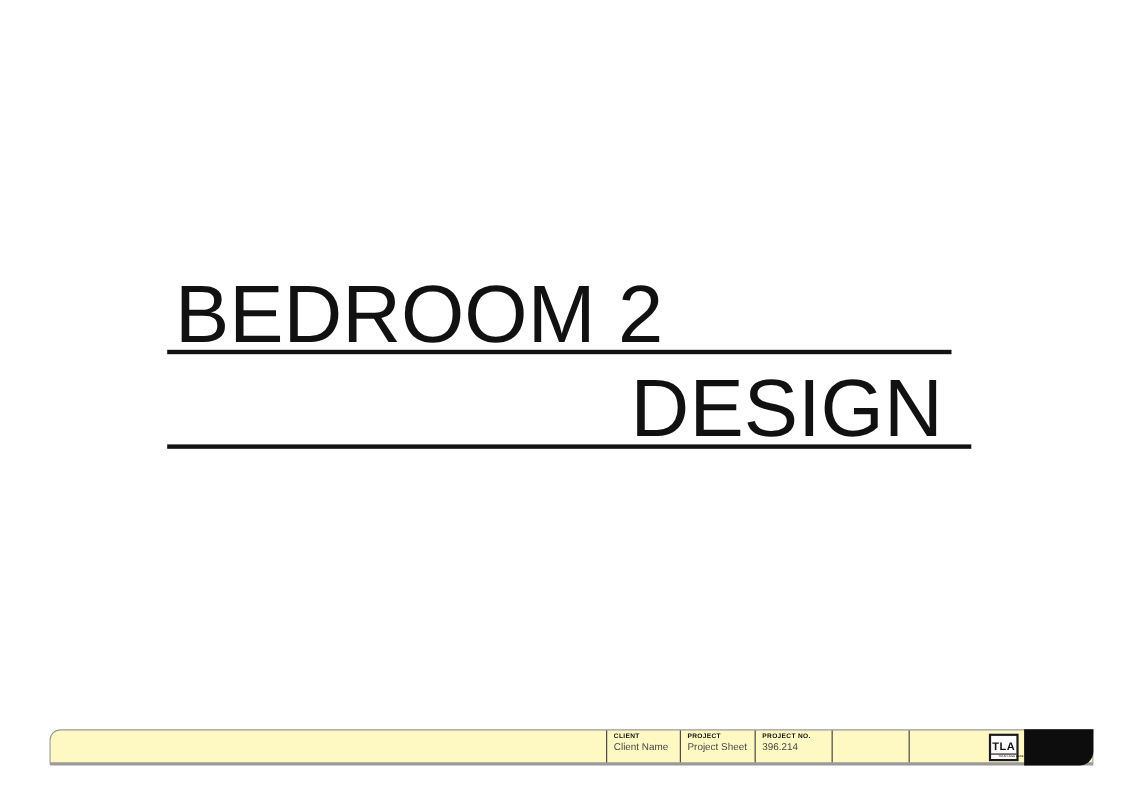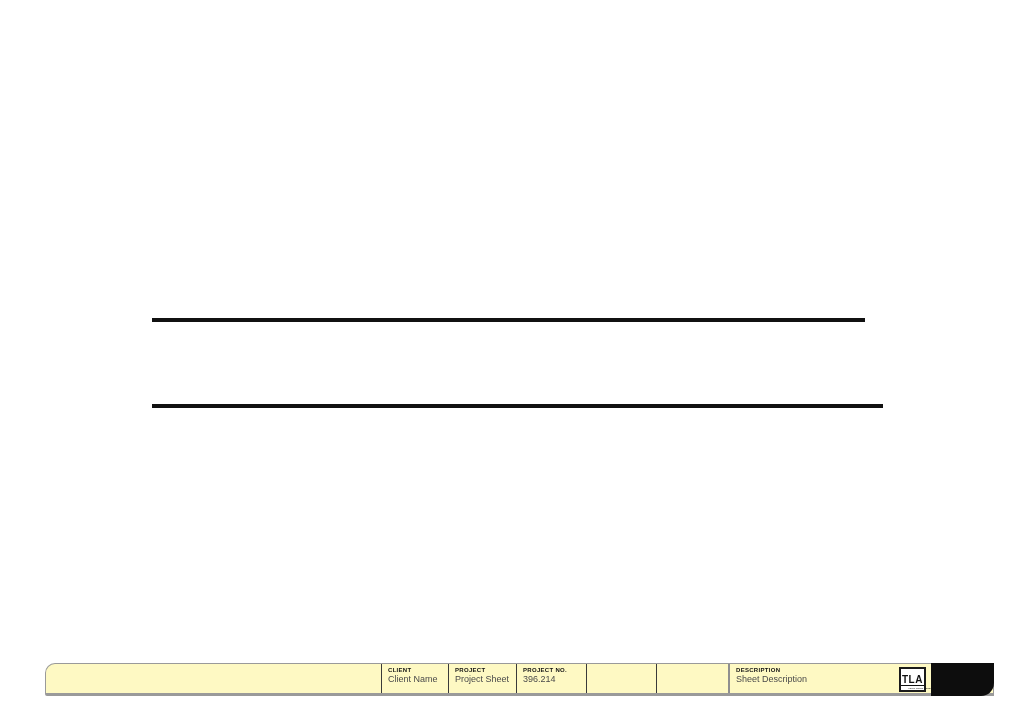--- a/index.html
+++ b/index.html
@@ -41,21 +41,21 @@
   }
   .cell-client{width:67px;}
   .cell-project{width:68px;}
   .cell-projectno{width:70px;}
   .cell-empty1{width:70px;}
   .cell-empty2{width:72px;}
   .cell-description{width:155px;border-left:2px solid #8f8f8f;}
 
   
   .tb-logo{
-    box-sizing:border-box;width:27px;height:25px;margin:3px 5px 0 16px;
+    box-sizing:border-box;width:27px;height:25px;margin:3px 5px 0 1px;
     border:2px solid #1a1a1a;text-align:center;flex:0 0 auto;
     align-self:flex-start;background:#fff;
   }
   .tb-logo .logo-acronym{
     display:inline-block;font-size:10px;font-weight:bold;color:#111;
     line-height:11px;letter-spacing:0.5px;border-bottom:1px solid #111;
     margin-top:2px;padding:0 1px;
   }
   .tb-logo .logo-tagline{
     display:block;font-size:6px;color:#111;line-height:4px;white-space:nowrap;
@@ -67,21 +67,23 @@
     width:63px;flex:0 0 auto;background:#0d0d0d;
     margin:-1px -1px -3px 0;height:calc(100% + 4px);
     border-bottom-right-radius:13px;
   }
 </style>
 </head>
 <body>
 
 <div class="sheet">
 
+  <div class="title-line title-line1">BEDROOM 2</div>
   <div class="title-underline underline1"></div>
+  <div class="title-line title-line2">DESIGN</div>
   <div class="title-underline underline2"></div>
 
   <div class="titleblock">
     <div class="tb-spacer"></div>
 
     <div class="tb-cell cell-client">
       <span class="lbl">CLIENT</span>
       <span class="val">Client Name</span>
     </div>
 
@@ -98,24 +100,20 @@
     <div class="tb-cell cell-empty1">
       <span class="lbl"></span>
       <span class="val"></span>
     </div>
 
     <div class="tb-cell cell-empty2">
       <span class="lbl"></span>
       <span class="val"></span>
     </div>
 
-    <div class="tb-cell cell-description">
-      <span class="lbl">DESCRIPTION</span>
-      <span class="val">Sheet Description</span>
-    </div>
 
     <div class="tb-logo">
       <span class="logo-acronym">TLA</span>
       <span class="logo-tagline">YOUR LOGO HERE</span>
     </div>
 
     <div class="tb-endcap"></div>
   </div>
 
 </div>

